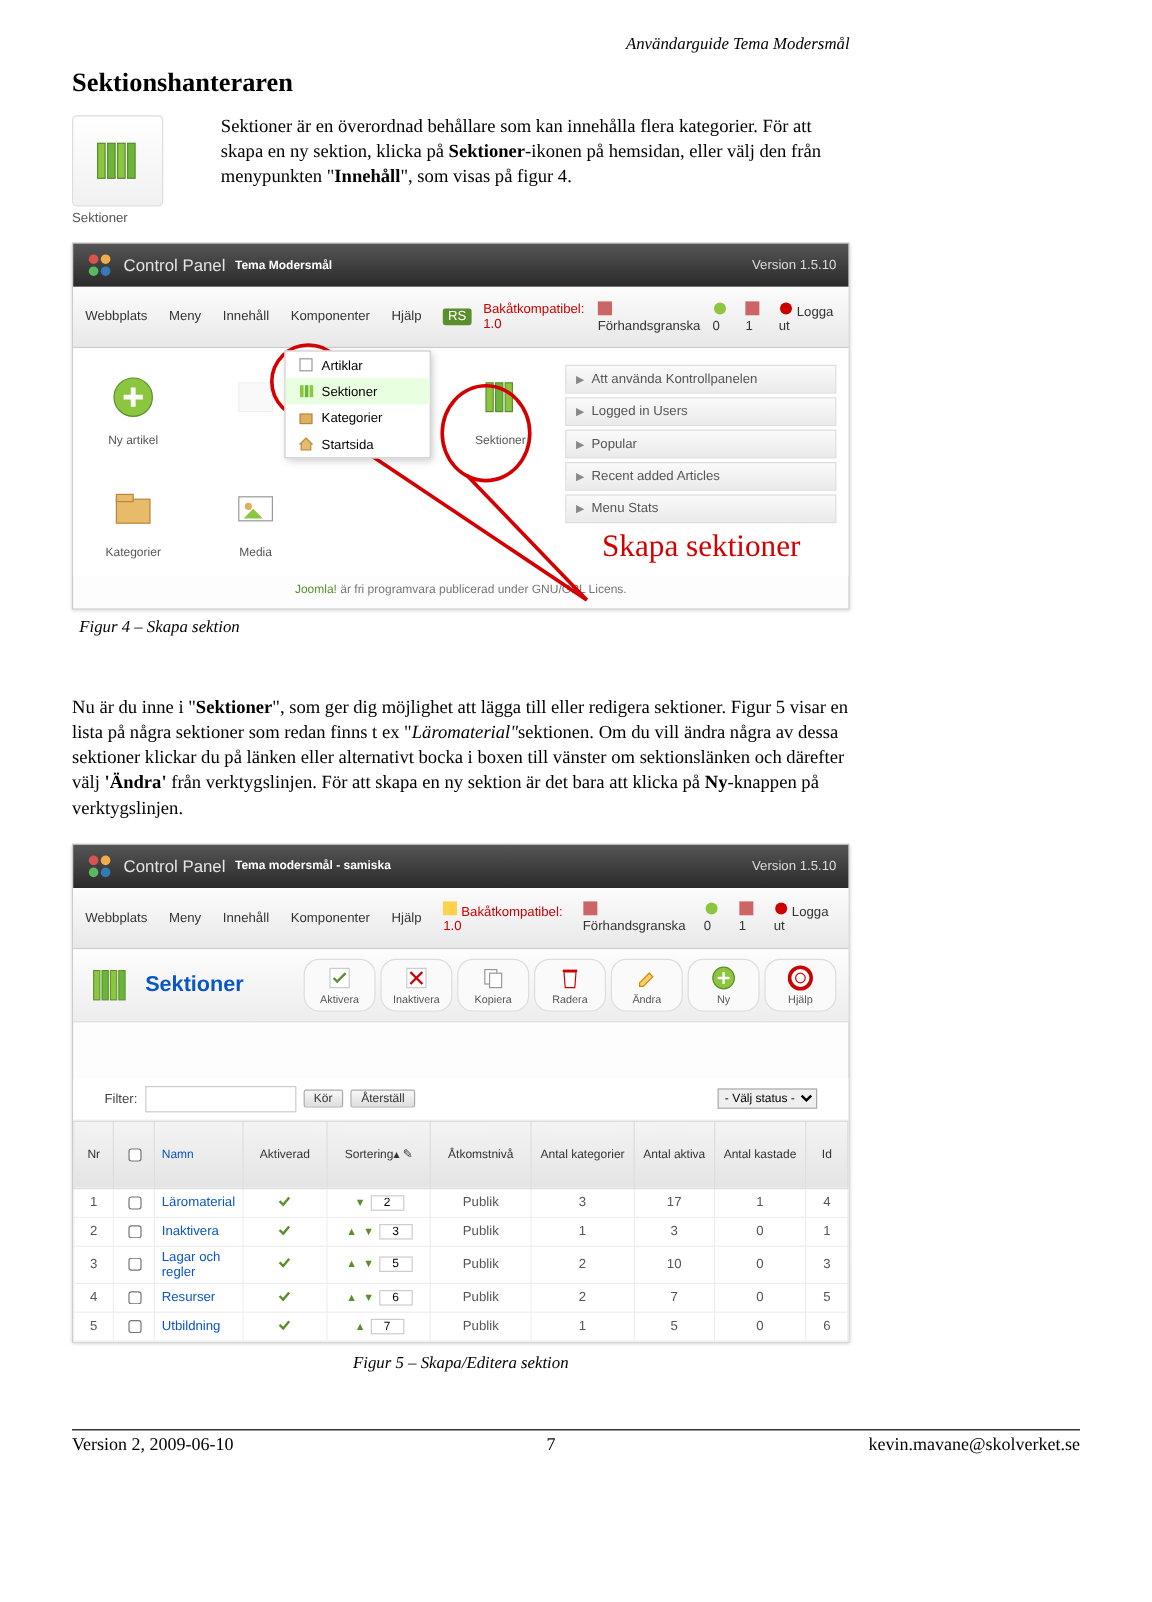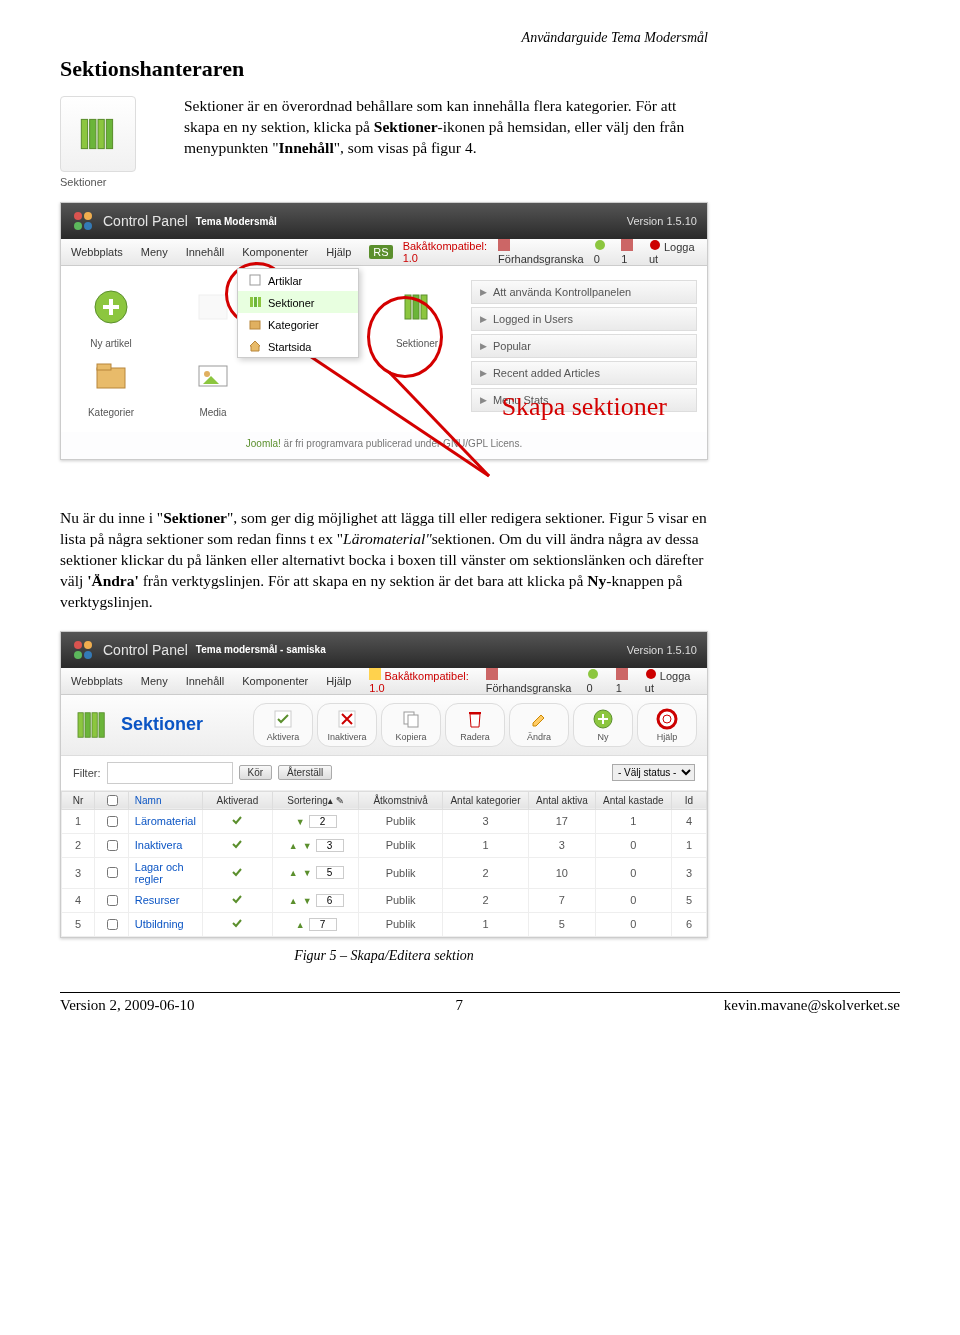--- a/index.html
+++ b/index.html
@@ -14,21 +14,21 @@
   .intro-text { flex:1; font-size:15.5px; line-height:1.35; }
   .intro-text b { font-weight:bold; }
 
   
   .ss { border:1px solid #ccc; background:#fdfdfe; font-family:Verdana,Arial,sans-serif; font-size:11px; box-shadow:0 1px 3px rgba(0,0,0,.2); }
   .ss-hdr { height:36px; background:linear-gradient(#555,#2a2a2a); color:#fff; display:flex; align-items:center; padding:0 10px; }
   .ss-hdr .jicon { width:24px; height:24px; margin-right:8px; }
   .ss-hdr .cp { font-size:14px; color:#e4e4e4; margin-right:8px; }
   .ss-hdr .site { font-size:10px; font-weight:bold; color:#fff;text-align:right; }
   .ss-hdr .ver { margin-left:auto; font-size:11px; color:#ddd; }
-  .ss-menubar { height:26px; background:linear-gradient(#fcfcfc,#e8e8e8); border-bottom:1px solid #ccc; display:flex; align-items:center; padding:0 10px; gap:18px; color:#333; font-size:11px; }
+  .ss-menubar { height:26px; background:linear-gradient(#fcfcfc,#e8e8e8); border-bottom:1px solid #ccc; display:flex; align-items:center; padding:12px 10px; gap:18px; color:#333; font-size:11px; }
   .ss-menubar .right { margin-left:auto; display:flex; align-items:center; gap:10px; }
   .ico12 { width:12px; height:12px; display:inline-block; }
   .ss-body { display:flex; padding:14px 10px; gap:14px; background:#fff; position:relative; }
   .ss-left { min-width:380px; position:relative; }
   .ss-right { flex:1; display:flex; flex-direction:column; gap:3px; }
   .panel-row { display:flex; gap:22px; }
   .panel-item { width:80px; text-align:center; }
   .panel-item .ibox { width:54px; height:54px; margin:0 auto 4px auto; border-radius:4px; display:flex; align-items:center; justify-content:center; }
   .panel-item .lbl { font-size:10px; color:#555; }
   .dd { position:absolute; left:166px; top:-12px; background:#fff; border:1px solid #ccc; box-shadow:2px 2px 6px rgba(0,0,0,.2); font-size:11px; min-width:120px; z-index:5;}
@@ -46,34 +46,34 @@
   .fig-caption { font-style:italic; font-size:14px; margin:8px 0 30px 6px; }
   .body-para { font-size:15.5px; line-height:1.35; margin-bottom:18px;margin-top:48px;}
 
   
   .ss2-subhdr { background:linear-gradient(#fdfdfd,#ededed); display:flex; align-items:center; padding:8px 10px; border-bottom:1px solid #ddd;}
   .ss2-title { display:flex; align-items:center; gap:8px; font-size:18px; color:#0b55c4; font-weight:bold;}
   .ss2-title svg { width:42px; height:42px; }
   .toolbar { margin-left:auto; display:flex; gap:4px; }
   .tool { width:54px; text-align:center; font-size:9px; color:#555; border:1px solid #ddd; border-radius:13px; padding:4px 2px; background:#fafafa;}
   .tool .tic { width:22px; height:22px; margin:0 auto 2px auto; display:block;}
-  .filterbar { display:flex; align-items:center; gap:6px; padding:6px 12px; background:#fff; border-bottom:1px solid #eee; font-size:11px; color:#444;}
+  .filterbar { display:flex; align-items:center; gap:6px; padding:6px 26px; background:#fff; border-bottom:1px solid #eee; font-size:11px; color:#444;margin-top:47px;}
   .filterbar input[type=text] { border:1px solid #ccc; height:18px; width:120px; font-size:11px;}
   .btn-sm { background:linear-gradient(#f8f8f8,#ddd); border:1px solid #aaa; border-radius:2px; padding:1px 8px; font-size:10px; color:#333;}
   .select-sm { margin-left:auto; font-size:10px; border:1px solid #aaa; padding:1px;}
   table.grid { width:100%; border-collapse:collapse; background:#fff;}
-  table.grid th { background:linear-gradient(#f4f4f4,#e4e4e4); font-weight:normal; font-size:10px; color:#333; border:1px solid #ddd; padding:0 6px; text-align:center;}
+  table.grid th { background:linear-gradient(#f4f4f4,#e4e4e4); font-weight:normal; font-size:10px; color:#333; border:1px solid #ddd; padding:19px 6px; text-align:center;}
   table.grid th.namn { text-align:left; color:#0b55c4;}
   table.grid td { border:1px solid #eee; font-size:11px; padding:3px 6px; text-align:center; color:#555;}
   table.grid td.namn { text-align:left; color:#0b55c4;}
   .sort-in { width:26px; text-align:center; border:1px solid #ccc; font-size:10px; padding:0;}
   .chk { width:11px; height:11px; }
   .arrow-up, .arrow-down{ font-size:9px; color:#5b8f2d; margin:0 1px;}
 
-  .fig5-caption { text-align:center; font-style:italic; font-size:14px; margin:10px 0 6px 0;}
+  .fig5-caption { text-align:center; font-style:italic; font-size:14px; margin:10px 0 24px 0;}
   hr.footer-rule { border:none; border-top:1px solid #000; margin:2px 60px;}
   .page-footer { display:flex; justify-content:space-between; font-size:15px; padding:2px 60px 10px 60px;}
 </style>
 </head>
 <body>
 
 <div class="page">
   <div class="running-header">Användarguide Tema Modersmål</div>
   <div class="heading">Sektionshanteraren</div>
 
@@ -157,21 +157,21 @@
               <span>Kategorier</span>
             </div>
           <div>
               <svg class="mini" viewBox="0 0 14 14">
                 <polygon points="7,2 12,7 11,7 11,12 3,12 3,7 2,7" fill="#e8bb6a" stroke="#b8863b"></polygon>
               </svg>
               <span>Startsida</span>
             </div>
         </div>
 
-        <div class="panel-row" style="">
+        <div class="panel-row" style="margin-bottom:24px;">
           <div class="panel-item">
             <div class="ibox">
                 <svg width="40" height="40" viewBox="0 0 40 40">
                   <circle cx="20" cy="20" r="16" fill="#8cc63f" stroke="#5b8f2d"></circle>
                   <path d="M20 12v16M12 20h16" stroke="#fff" stroke-width="4"></path>
                 </svg>
               </div>
             <div class="lbl">Ny artikel</div>
           </div>
           <div class="panel-item" style="opacity:.3;">
@@ -250,20 +250,21 @@
         <div class="accordion">
             <span class="tri">▶</span>
             <span>Menu Stats</span>
           </div>
       </div>
       <div class="caption-red">Skapa sektioner</div>
     </div>
     <div class="ss-footer"><span class="j">Joomla!</span><span> är fri programvara publicerad under GNU/GPL Licens.</span></div>
   </div>
 
+  <div class="fig-caption">Figur 4 – Skapa sektion</div>
 
   <div class="body-para">
     <span>Nu är du inne i "</span><b>Sektioner</b><span>", som ger dig möjlighet att lägga till eller redigera sektioner. Figur 5 visar en lista på några sektioner som redan finns t ex "</span><i>Läromaterial"</i><span>sektionen. Om du vill ändra några av dessa sektioner klickar du på länken eller alternativt bocka i boxen till vänster om sektionslänken och därefter välj </span><b>'Ändra'</b><span> från verktygslinjen. För att skapa en ny sektion är det bara att klicka på </span><b>Ny</b><span>-knappen på verktygslinjen.</span>
   </div>
 
   <div class="ss">
     <div class="ss-hdr">
       <svg class="jicon" viewBox="0 0 24 24">
           <circle cx="7" cy="7" r="4" fill="#d9534f"></circle>
           <circle cx="17" cy="7" r="4" fill="#f0ad4e"></circle>

